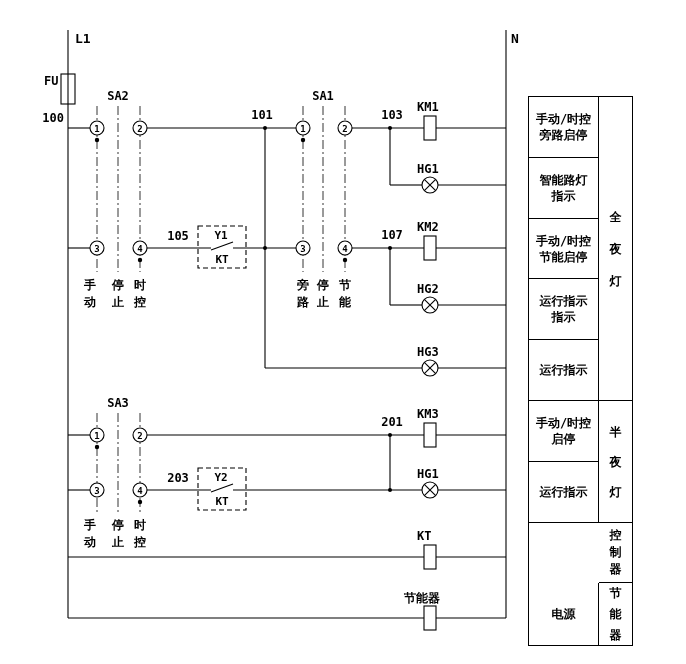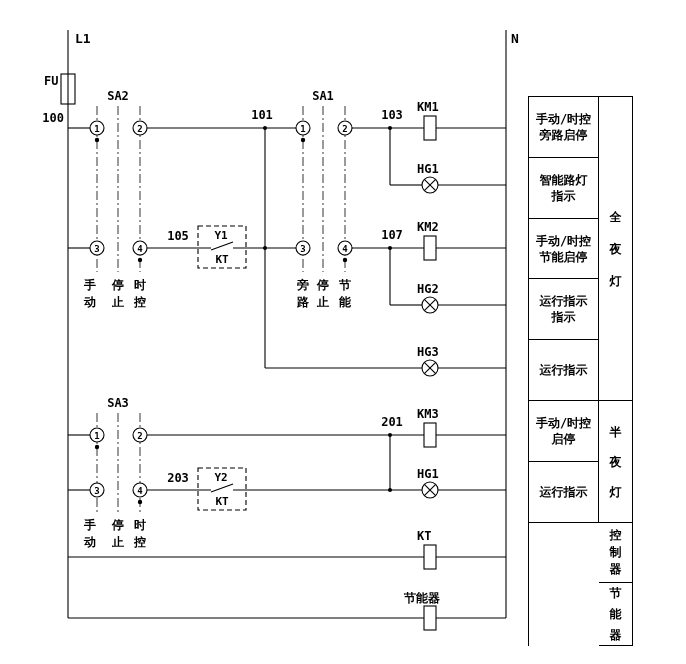--- a/index.html
+++ b/index.html
@@ -315,20 +315,21 @@
   <div class="lcell r2">智能路灯
 指示</div>
   <div class="lcell r3">手动/时控
 节能启停</div>
   <div class="lcell r4">运行指示
 指示</div>
   <div class="lcell r5">运行指示</div>
   <div class="lcell r6">手动/时控
 启停</div>
   <div class="lcell r7">运行指示</div>
+  <div class="lcell r9">电源</div>
 
   <div class="gcell g1">全
 夜
 灯</div>
   <div class="gcell g2">半
 夜
 灯</div>
   <div class="gcell g3">控
 制
 器</div>

